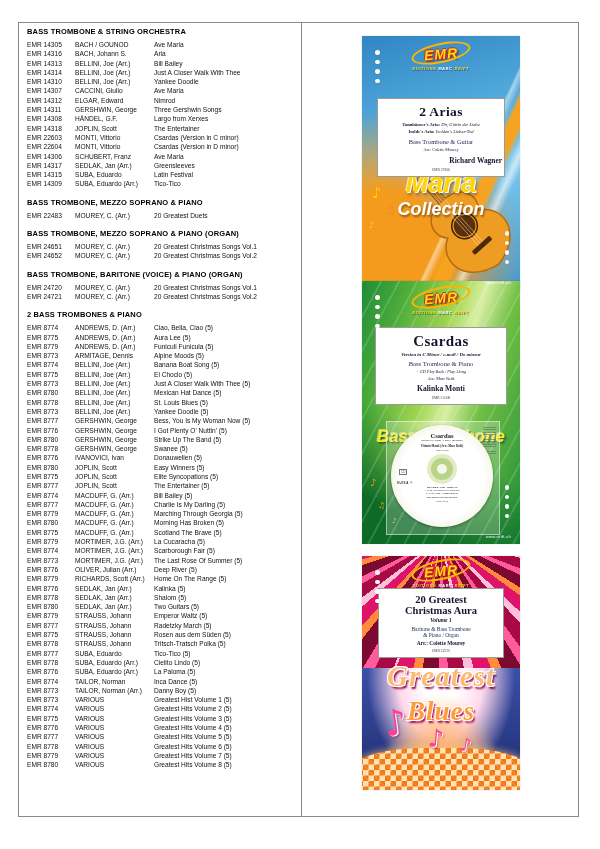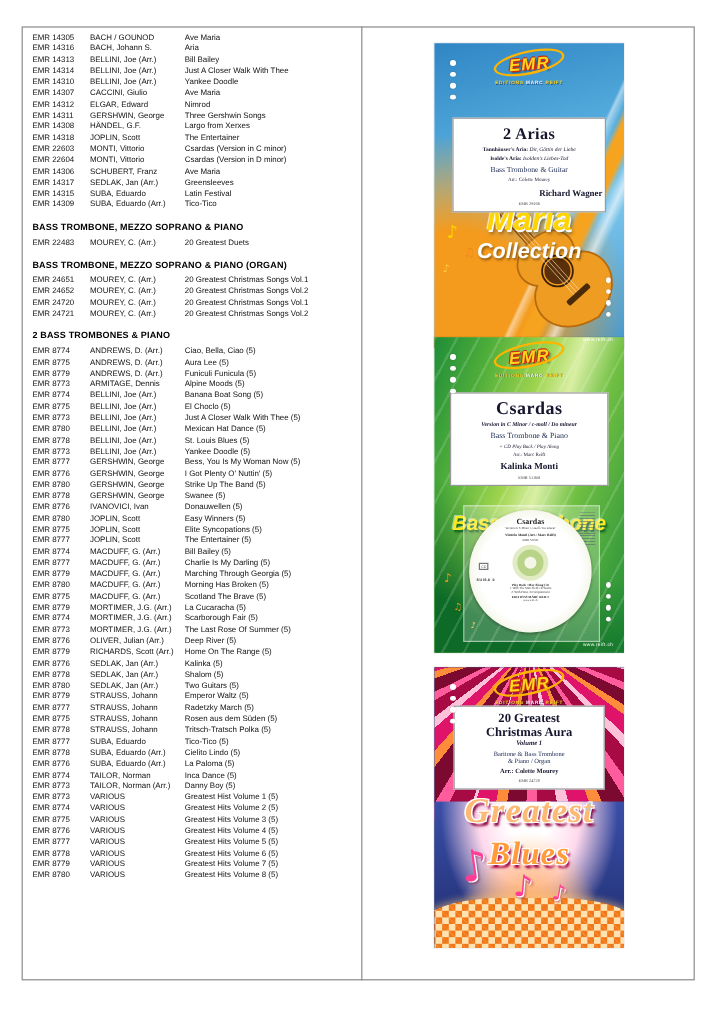--- a/index.html
+++ b/index.html
@@ -156,20 +156,21 @@
   .x4{left:124px;top:112px;font-size:9px;color:#9fd4f0;text-shadow:none;}
 </style>
 </head>
 <body>
 
 <div class="screen">
   <div class="outer-border"></div>
   <div class="divider"></div>
 
   <div class="catalog">
+      <div class="sec-title first">BASS TROMBONE &amp; STRING ORCHESTRA</div>
       <div class="row">
         <span class="c-no">EMR 14305</span>
         <span class="c-by">BACH / GOUNOD</span>
         <span class="c-ti">Ave Maria</span>
       </div>
       <div class="row">
         <span class="c-no">EMR 14316</span>
         <span class="c-by">BACH, Johann S.</span>
         <span class="c-ti">Aria</span>
       </div>
@@ -253,20 +254,21 @@
       <div class="row">
         <span class="c-no">EMR 24651</span>
         <span class="c-by">MOUREY, C. (Arr.)</span>
         <span class="c-ti">20 Greatest Christmas Songs Vol.1</span>
       </div>
       <div class="row">
         <span class="c-no">EMR 24652</span>
         <span class="c-by">MOUREY, C. (Arr.)</span>
         <span class="c-ti">20 Greatest Christmas Songs Vol.2</span>
       </div>
+      <div class="sec-title">BASS TROMBONE, BARITONE (VOICE) &amp; PIANO (ORGAN)</div>
       <div class="row">
         <span class="c-no">EMR 24720</span>
         <span class="c-by">MOUREY, C. (Arr.)</span>
         <span class="c-ti">20 Greatest Christmas Songs Vol.1</span>
       </div>
       <div class="row">
         <span class="c-no">EMR 24721</span>
         <span class="c-by">MOUREY, C. (Arr.)</span>
         <span class="c-ti">20 Greatest Christmas Songs Vol.2</span>
       </div>

